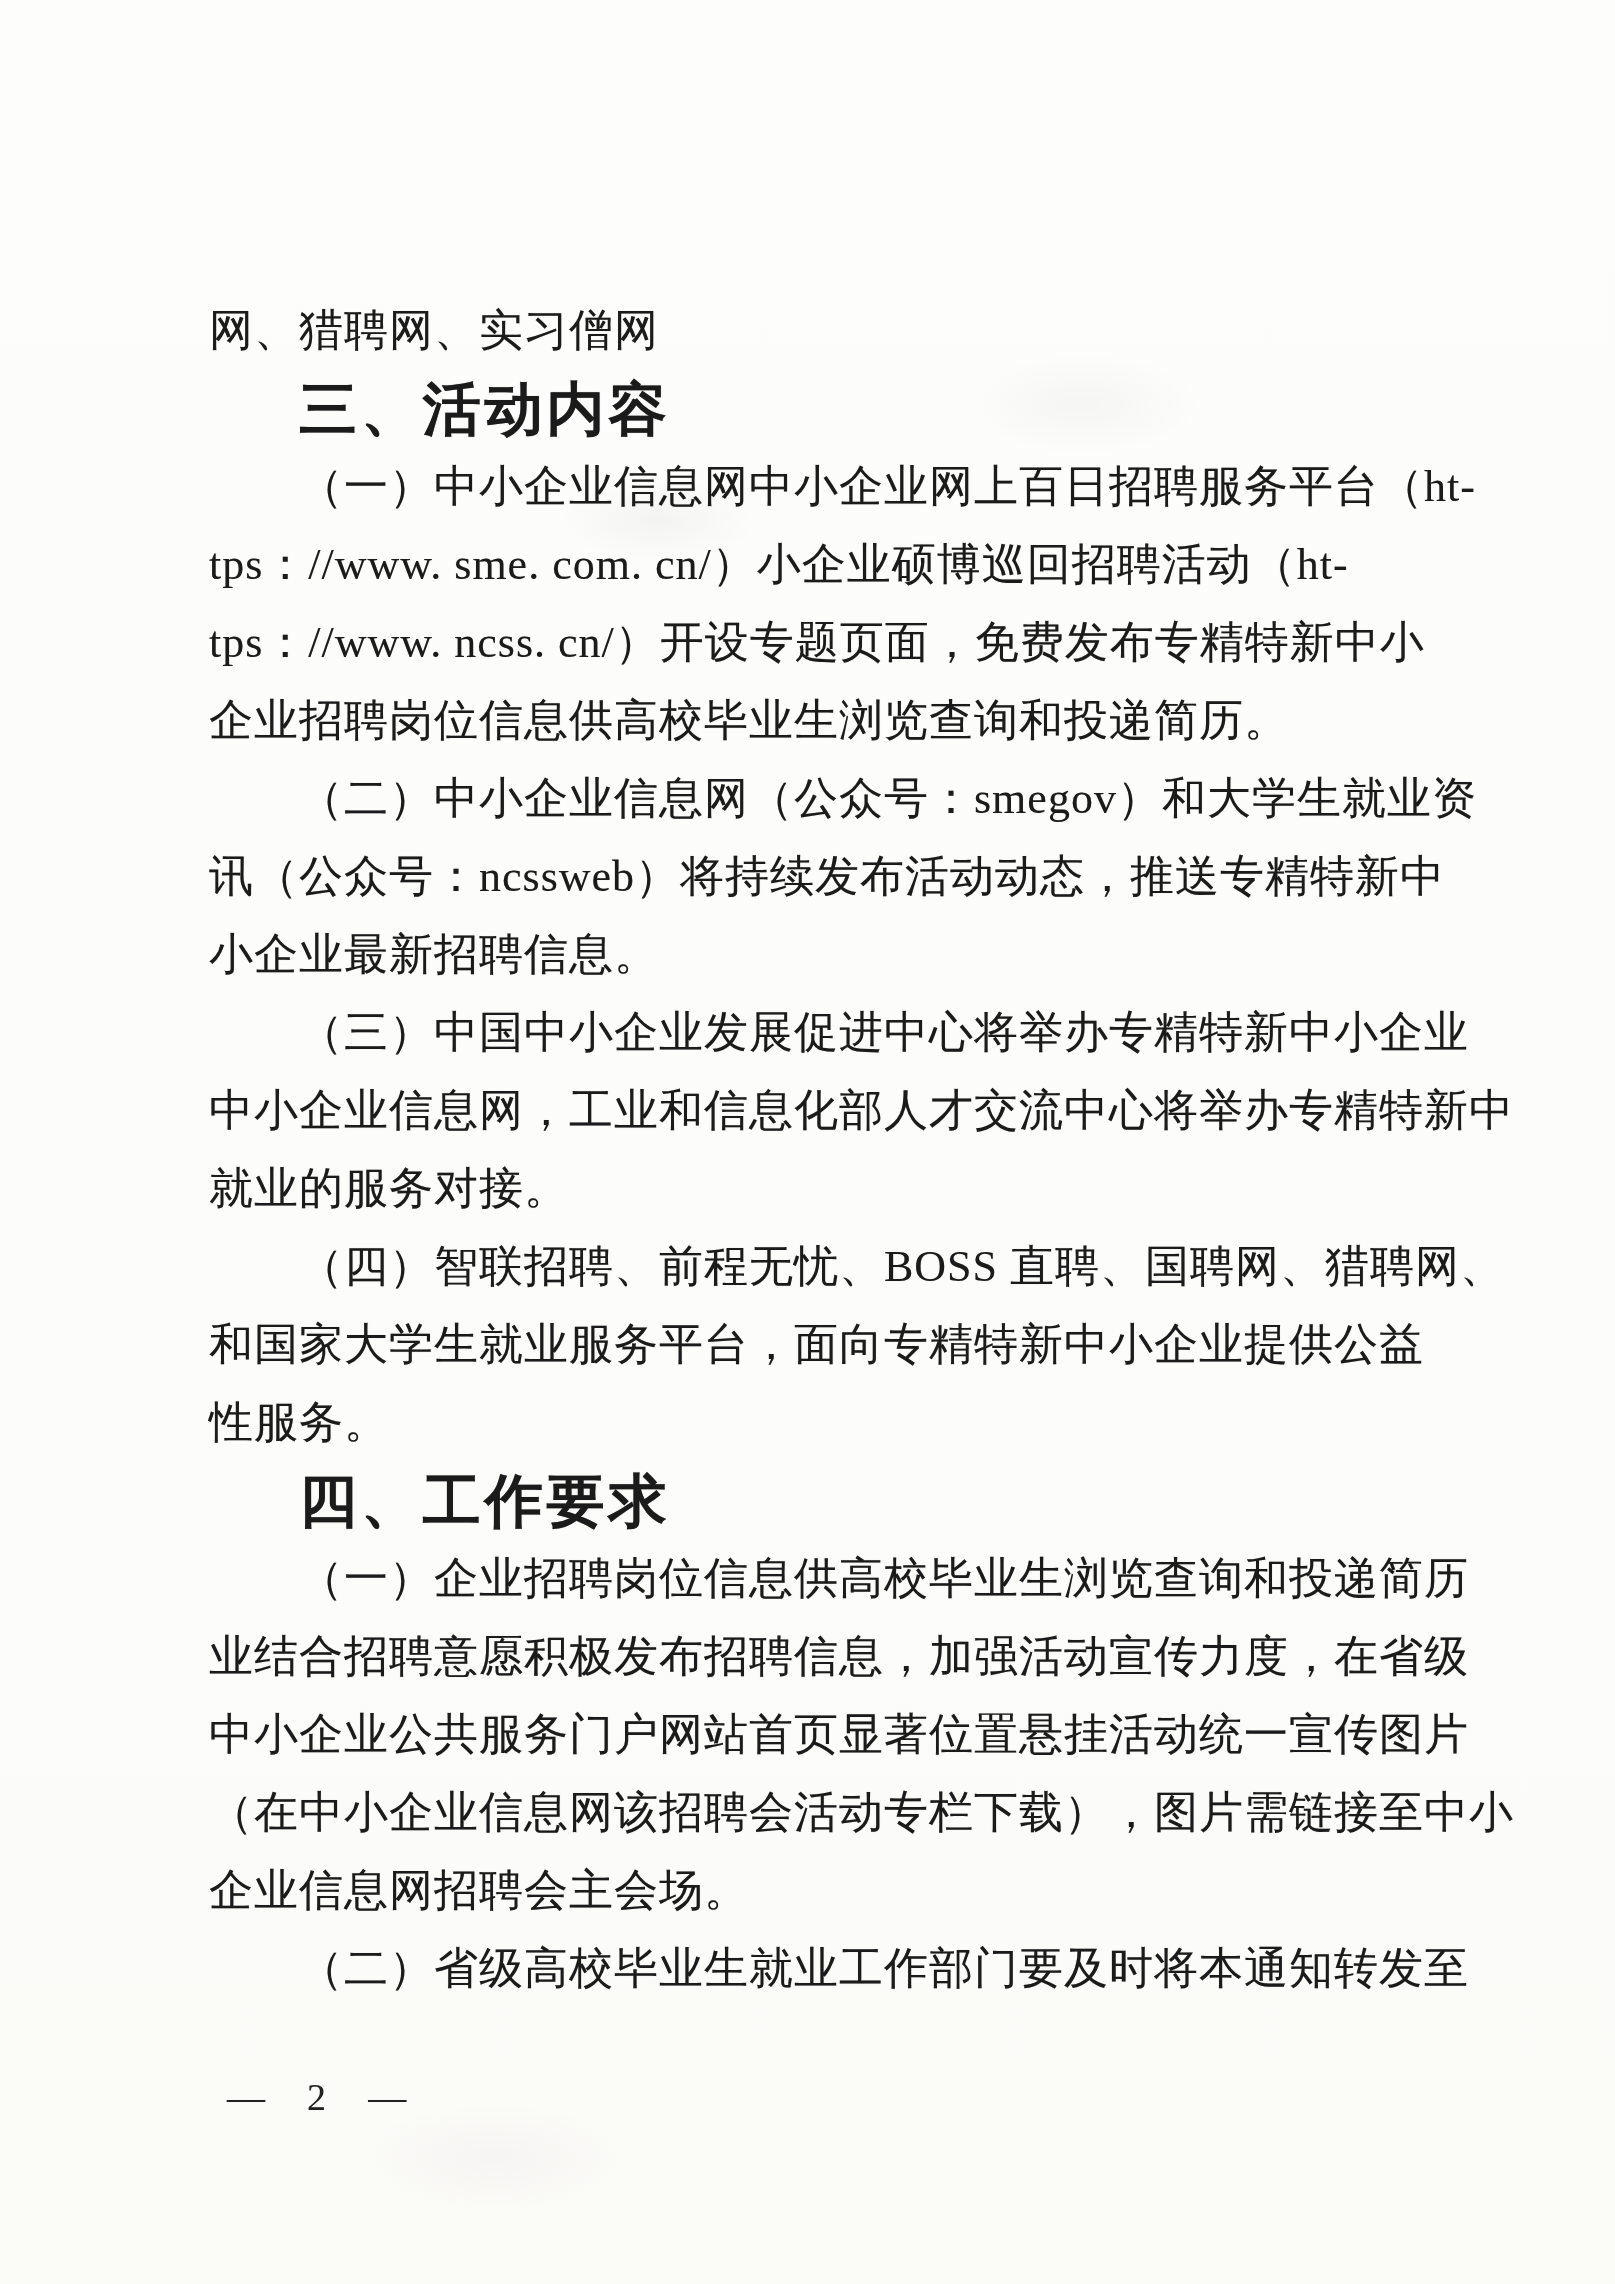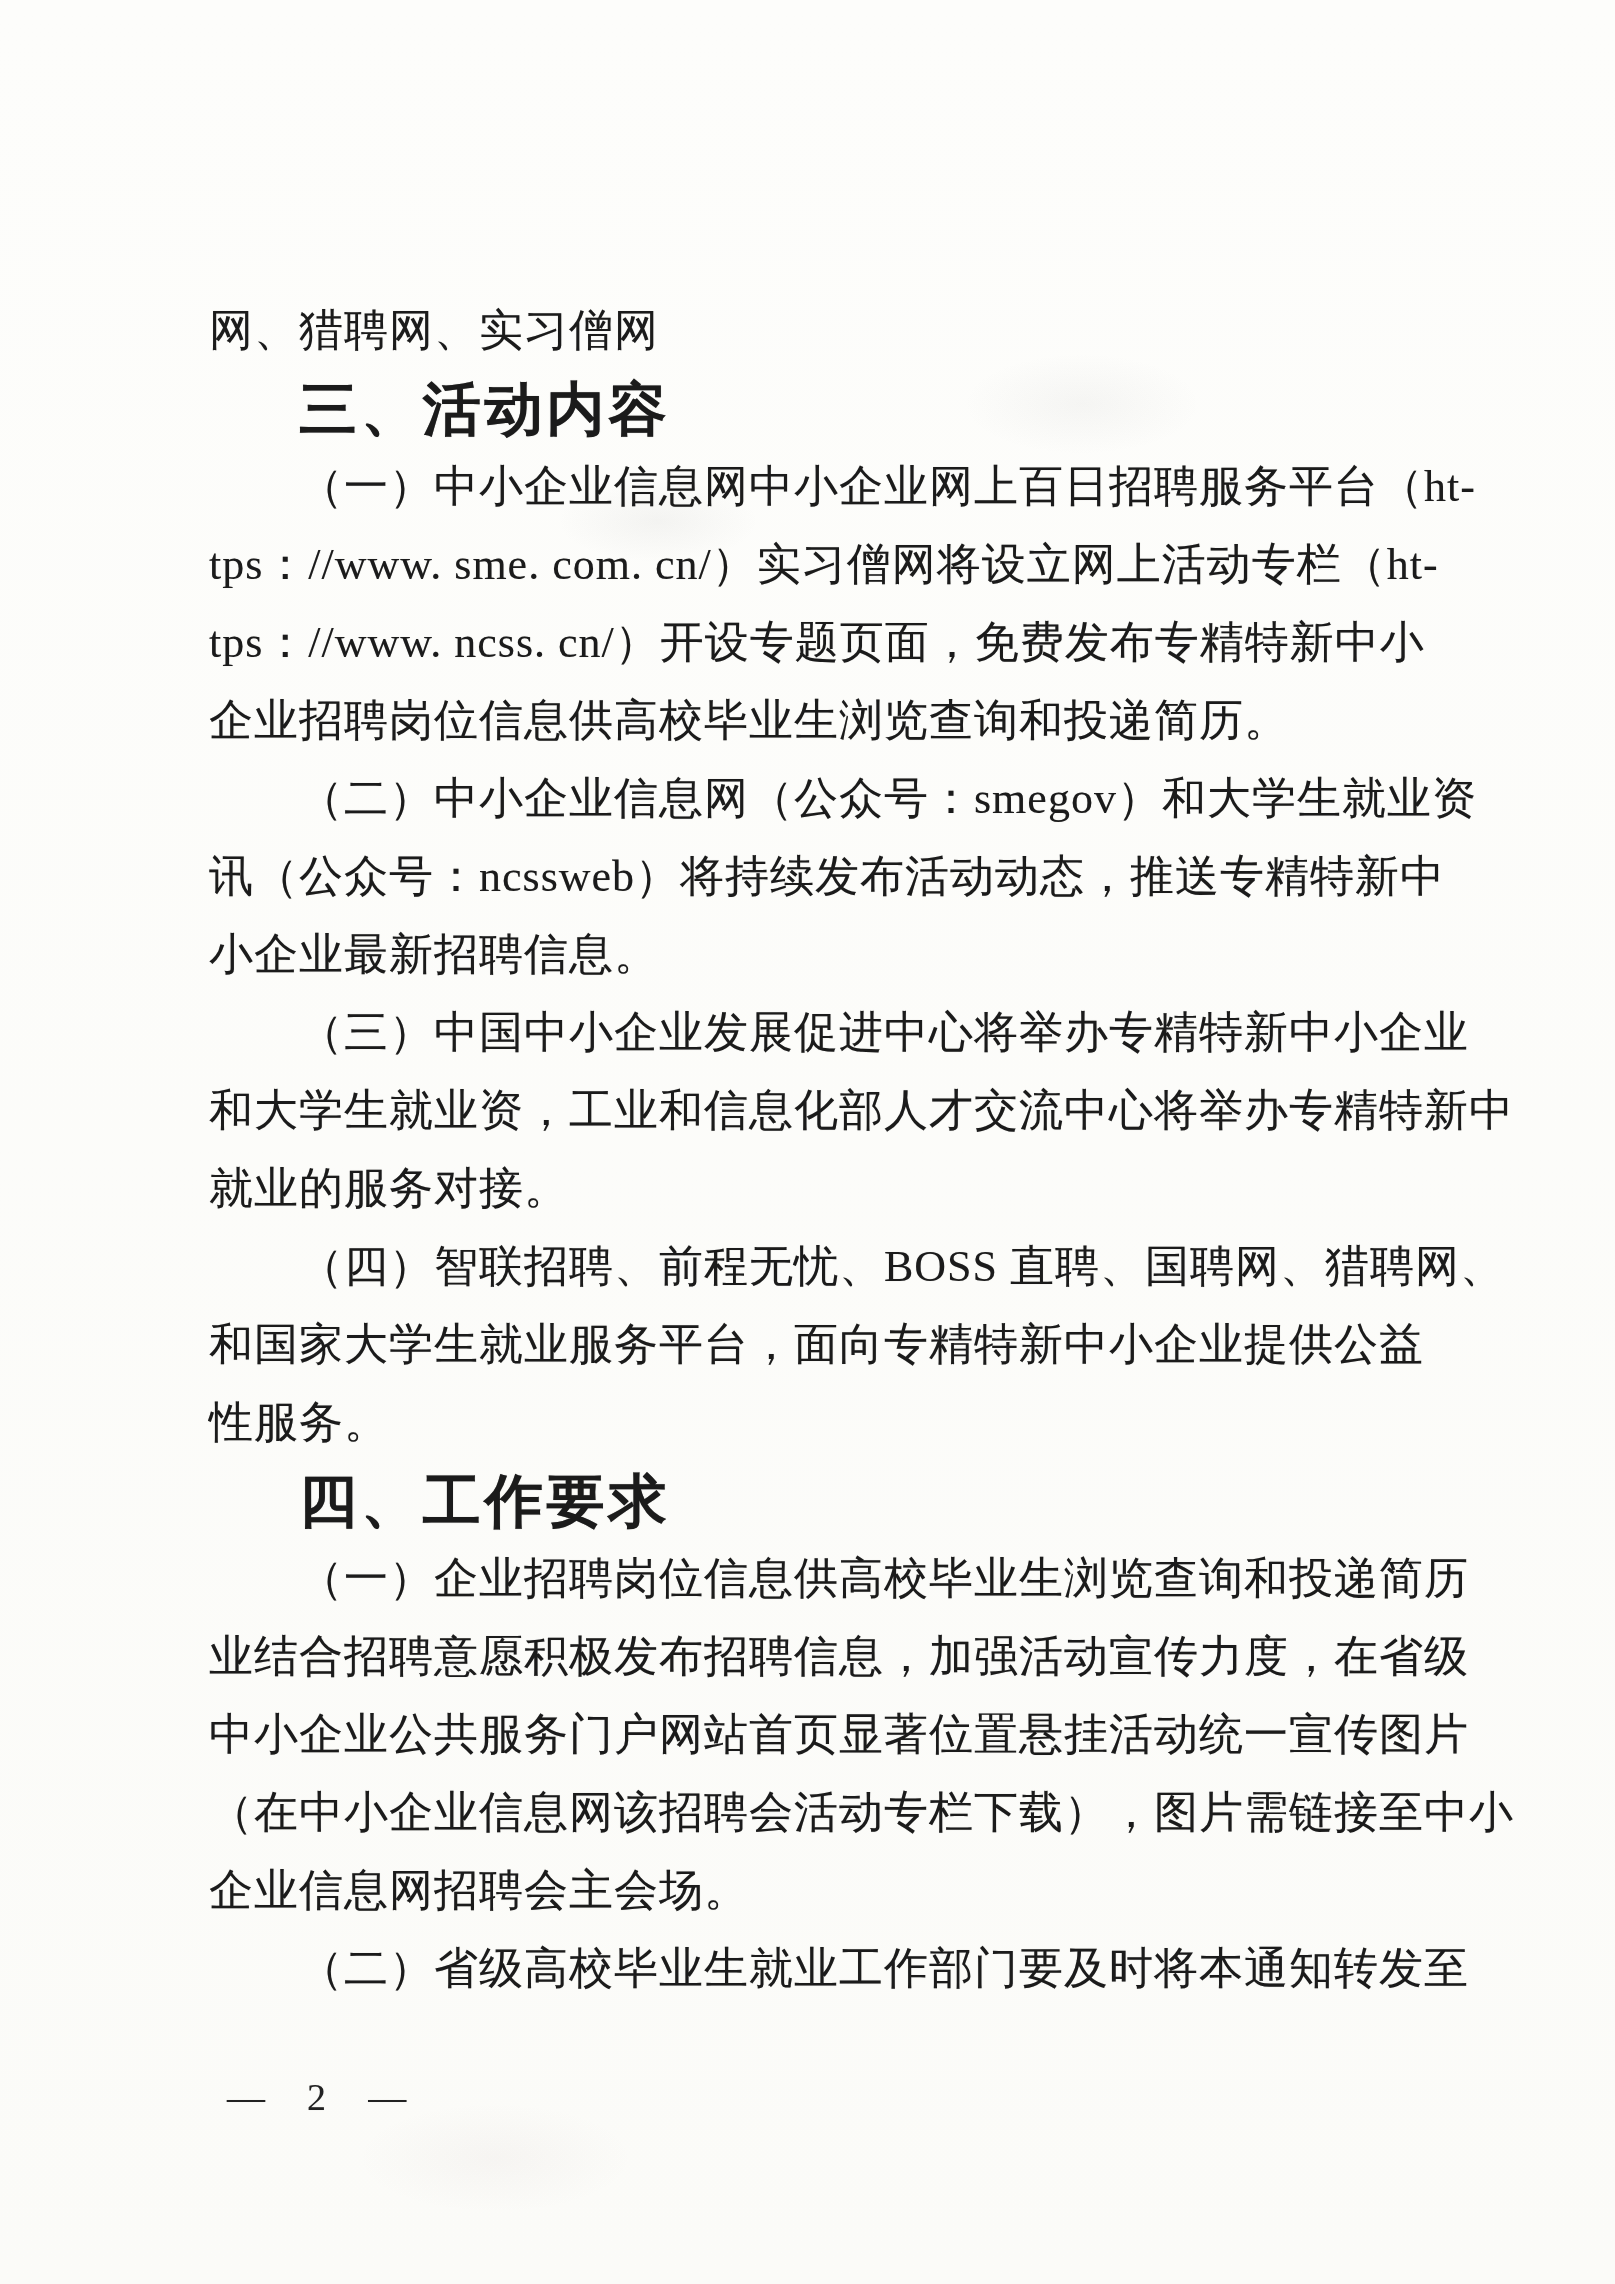--- a/index.html
+++ b/index.html
@@ -63,28 +63,28 @@
   }
 </style>
 </head>
 <body>
 
 <div class="scan-page">
   <div class="text-block">
       <div class="line">网、猎聘网、实习僧网</div>
       <div class="line heading indent">三、活动内容</div>
       <div class="line indent">（一）中小企业信息网中小企业网上百日招聘服务平台（ht-</div>
-      <div class="line">tps：//www. sme. com. cn/）实习僧网将设立网上活动专栏（ht-</div>
+      <div class="line">tps：//www. sme. com. cn/）小企业硕博巡回招聘活动（ht-</div>
       <div class="line">tps：//www. ncss. cn/）开设专题页面，免费发布专精特新中小</div>
       <div class="line">企业招聘岗位信息供高校毕业生浏览查询和投递简历。</div>
       <div class="line indent">（二）中小企业信息网（公众号：smegov）和大学生就业资</div>
       <div class="line">讯（公众号：ncssweb）将持续发布活动动态，推送专精特新中</div>
       <div class="line">小企业最新招聘信息。</div>
       <div class="line indent">（三）中国中小企业发展促进中心将举办专精特新中小企业</div>
-      <div class="line">和大学生就业资，工业和信息化部人才交流中心将举办专精特新中</div>
+      <div class="line">中小企业信息网，工业和信息化部人才交流中心将举办专精特新中</div>
       <div class="line">就业的服务对接。</div>
       <div class="line indent">（四）智联招聘、前程无忧、BOSS 直聘、国聘网、猎聘网、</div>
       <div class="line">和国家大学生就业服务平台，面向专精特新中小企业提供公益</div>
       <div class="line">性服务。</div>
       <div class="line heading indent">四、工作要求</div>
       <div class="line indent">（一）企业招聘岗位信息供高校毕业生浏览查询和投递简历</div>
       <div class="line">业结合招聘意愿积极发布招聘信息，加强活动宣传力度，在省级</div>
       <div class="line">中小企业公共服务门户网站首页显著位置悬挂活动统一宣传图片</div>
       <div class="line">（在中小企业信息网该招聘会活动专栏下载），图片需链接至中小</div>
       <div class="line">企业信息网招聘会主会场。</div>

